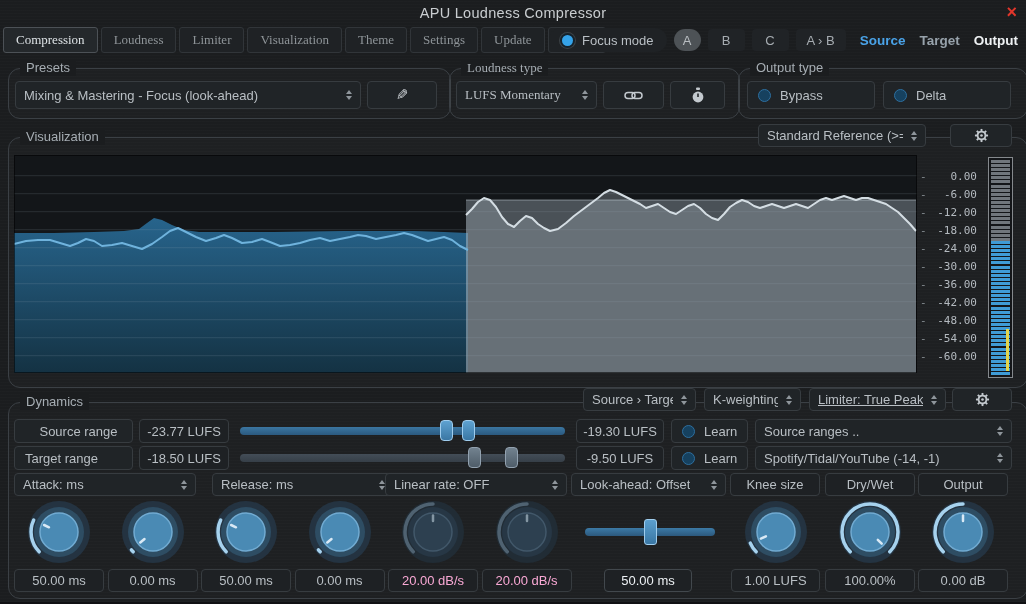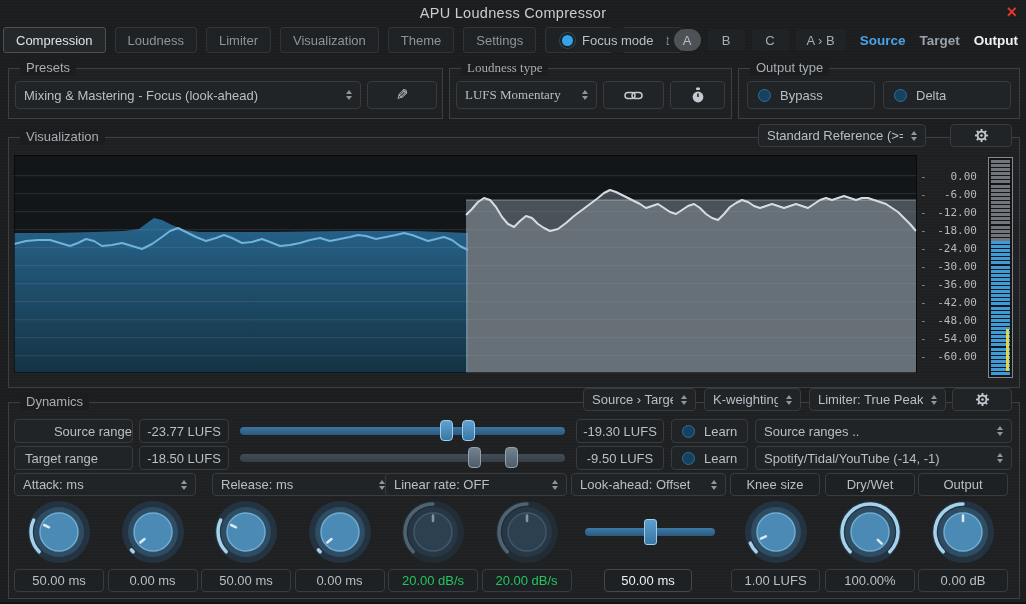--- a/index.html
+++ b/index.html
@@ -3,45 +3,45 @@
 <meta charset="utf-8">
 <style>
   html,body{margin:0;padding:0;background:#101113;}
   #app{position:relative;width:1026px;height:602px;background:#1b1d1f;overflow:hidden;
        font-family:"Liberation Sans","DejaVu Sans",sans-serif;color:#b9bfc4;font-size:13px;
        background-image:repeating-linear-gradient(0deg,rgba(255,255,255,0.012) 0 1px,transparent 1px 3px);}
   
   .title{position:absolute;top:5px;left:0;right:0;text-align:center;color:#c9cdd0;font-size:14.5px;letter-spacing:.3px;}
   .close{position:absolute;top:2px;right:9px;color:#e2362b;font-size:18px;font-weight:bold;cursor:default;line-height:20px;}
   
-  #tabs-left{position:absolute;left:3px;top:27px;height:26px;display:flex;gap:9px;}
+  #tabs-left{position:absolute;left:3px;top:27px;height:26px;display:flex;gap:3px;font-family:Liberation Serif, serif;}
   .tab{display:flex;align-items:center;padding:0 12px;background:#1f2225;border:1px solid #313539;border-radius:3px;color:#8e9498;}
   .tab.active{color:#dde2e5;border-color:#4c5156;background:#24282b;}
   #top-right{position:absolute;right:8px;top:27px;height:26px;display:flex;align-items:center;gap:7px;}
   .darkmode{display:flex;align-items:center;gap:9px;height:24px;padding:0 13px;background:#1f2225;border-radius:12px;}
   .dm-dot{width:11px;height:11px;border-radius:50%;background:#35a3e9;box-shadow:0 0 0 2px #15222b,0 0 0 3px #3c4246;}
   .abpill{width:27px;height:22px;border-radius:11px;background:#4d5256;color:#b9bec2;display:flex;align-items:center;justify-content:center;}
   .abbtn{min-width:25px;height:22px;border-radius:4px;background:#202326;color:#a6acb1;display:flex;align-items:center;justify-content:center;padding:0 6px;}
   .abcopy{height:22px;border-radius:4px;background:#202326;color:#a6acb1;display:flex;align-items:center;justify-content:center;padding:0 11px;}
   .mon{font-weight:bold;font-size:13.5px;margin-left:7px;}
   .mon.src{color:#4aa3e8;}.mon.tgt{color:#97a2ab;}.mon.out{color:#eef1f3;}
   
-  .group{position:absolute;border:1px solid #3b4045;border-radius:0;background:rgba(255,255,255,0.015);}
+  .group{position:absolute;border:1px solid #3b4045;border-radius:12px;background:rgba(255,255,255,0.015);padding-left:8px;}
   .legend{position:absolute;top:-9px;left:11px;padding:0 6px;background:#1b1d1f;color:#a6adb3;line-height:16px;}
   
   .btn,.select,.box{position:absolute;background:#202427;border:1px solid #373c40;border-radius:4px;
        display:flex;align-items:center;justify-content:center;color:#b9bfc4;box-sizing:border-box;}
   .select{justify-content:space-between;padding:0 8px;}
   .select .sel-label{white-space:nowrap;overflow:hidden;}
   .spin{display:flex;flex-direction:column;gap:2px;align-items:center;margin-left:8px;flex:none;}
   .spin i{display:block;width:0;height:0;border-left:3.5px solid transparent;border-right:3.5px solid transparent;}
   .spin .up{border-bottom:4px solid #8f969c;}
   .spin .dn{border-top:4px solid #8f969c;}
   .box{background:#1e2124;}
-  .box.dim{color:#22c55e;}
+  .box.dim{color:#f9a8d4;}
   .box.active{color:#edf1f4;border-color:#42484d;}
   .dot{width:11px;height:11px;border-radius:50%;background:#16415f;border:1px solid #2d6f9f;margin-right:9px;flex:none;}
   .iconbtn svg{display:block;}
   .pencil{font-size:15px;color:#c9ced2;transform:scaleX(-1);}
   
   #chart{position:absolute;left:14px;top:155px;width:903px;height:218px;}
   .scale-row{position:absolute;left:920px;width:57px;height:14px;display:flex;justify-content:space-between;align-items:center;
        font-family:"DejaVu Sans Mono","Liberation Mono",monospace;font-size:11px;color:#b4bac0;}
   .scale-row .dash{color:#878d92;}
   #meter{position:absolute;left:988px;top:157px;width:25px;height:221px;border:1px solid #85898d;box-sizing:border-box;padding:2px;background:#131518;display:flex;flex-direction:column;}
@@ -259,41 +259,41 @@
         <i class="dn"></i>
       </span>
   </div>
   <div class="select" style="left:704px;top:388px;width:97px;height:23px;justify-content:space-between;">
     <span class="sel-label">K-weighting</span>
     <span class="spin">
         <i class="up"></i>
         <i class="dn"></i>
       </span>
   </div>
-  <div class="select" style="left:809px;top:388px;width:137px;height:23px;">
+  <div class="select" style="left:809px;top:388px;width:137px;height:23px;text-decoration:underline;">
     <span class="sel-label">Limiter: True Peak</span>
     <span class="spin">
         <i class="up"></i>
         <i class="dn"></i>
       </span>
   </div>
   <div class="btn iconbtn" style="left:952px;top:388px;width:60px;height:23px;">
     <svg width="15" height="15" viewBox="0 0 16 16">
       <g stroke="#c3c9ce" stroke-width="2">
           <line x1="8" y1="1" x2="8" y2="15"></line>
           <line x1="1" y1="8" x2="15" y2="8"></line>
           <line x1="3" y1="3" x2="13" y2="13"></line>
           <line x1="13" y1="3" x2="3" y2="13"></line>
         </g>
       <circle cx="8" cy="8" r="4.2" fill="#202427" stroke="#c3c9ce" stroke-width="2"></circle>
       <circle cx="8" cy="8" r="1.4" fill="#c3c9ce"></circle>
     </svg>
   </div>
 
-  <div class="btn" style="left:14px;top:419px;width:119px;height:24px;justify-content:flex-end;padding-left:10px;">
+  <div class="btn" style="left:14px;top:419px;width:119px;height:24px;justify-content:center;padding-left:10px;">
       <span>Source range</span>
     </div>
   <div class="box" style="left:139px;top:419px;width:90px;height:24px;">-23.77 LUFS</div>
   <div class="dslider" id="slider-src" style="left:240px;top:419px;width:325px;">
       <div class="dtrack blue"></div>
       <div class="dhandle blue" style="left:199.7px"></div>
       <div class="dhandle blue" style="left:221.5px"></div>
     </div>
   <div class="box" style="left:576px;top:419px;width:88px;height:24px;">-19.30 LUFS</div>
   <div class="btn learn" style="left:671px;top:419px;width:77px;height:24px;">

